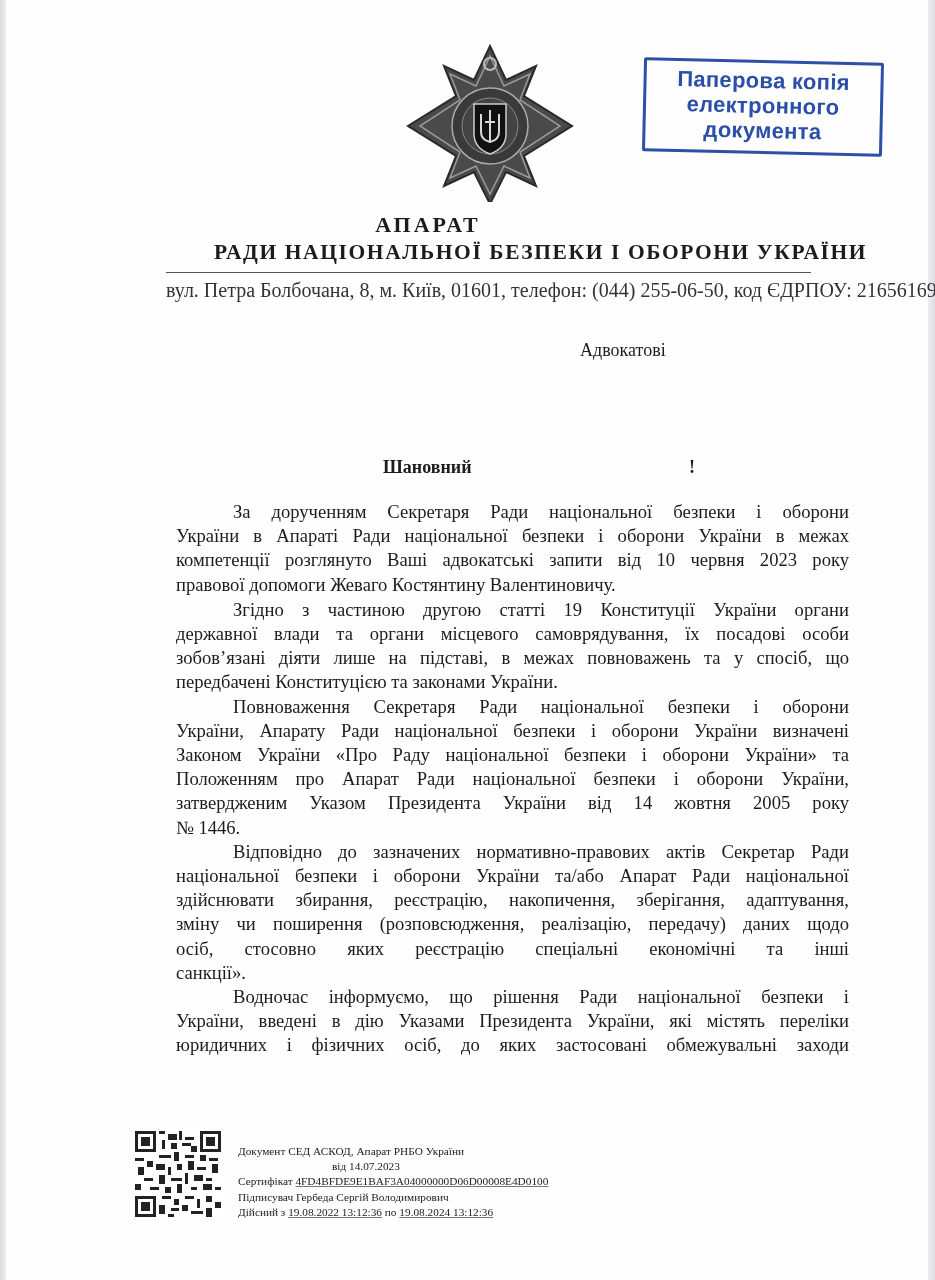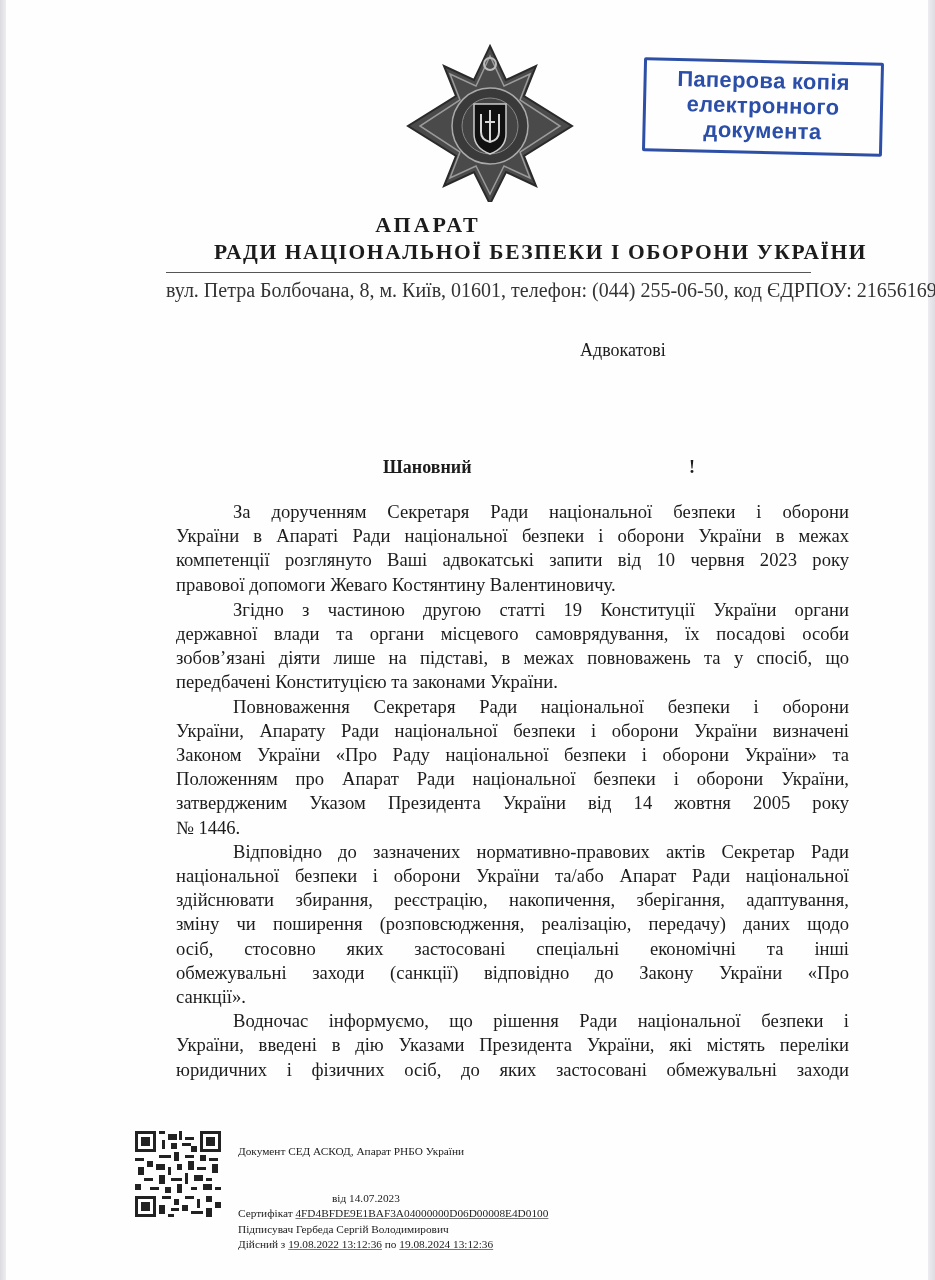--- a/index.html
+++ b/index.html
@@ -37,21 +37,21 @@
     .body-text { position: absolute; left: 176px; top: 500px; width: 673px; font-size: 18.6px; line-height: 24.2px; text-align: justify; }
     .body-text p { margin: 0; text-indent: 57px; }
     .line { display: block; text-align: justify; text-align-last: justify; white-space: nowrap; }
     .line.last { text-align-last: left; }
     .gap-120 { display: inline-block; width: 120px; }
 
     .signature-block { position: absolute; left: 135px; top: 1128px; width: 520px; height: 100px; }
     .qr { position: absolute; left: 0; top: 0; width: 86px; height: 92px; }
     .sig-lines { position: absolute; left: 103px; top: 16px; font-size: 11.3px; line-height: 15.2px; color: #222; white-space: nowrap; }
     .sig-lines .u { text-decoration: underline; text-decoration-color: #777; }
-    .indent-date { padding-left: 94px; margin-top: 32px; }
+    .indent-date { padding-left: 94px; }
   </style>
 </head>
 <body>
 
 <div class="edge-left"></div>
 <div class="edge-right"></div>
 <div class="page"></div>
 
 <svg class="emblem" viewBox="0 0 172 160">
   <g transform="translate(86,84)">
@@ -106,22 +106,21 @@
   <span class="line">Положенням про Апарат Ради національної безпеки і оборони України,</span>
   <span class="line">затвердженим Указом Президента України від 14 жовтня 2005 року</span>
   <span class="line last">№ 1446.</span>
 
   <p>
     <span class="line">Відповідно до зазначених нормативно-правових актів Секретар Ради</span>
   </p>
   <span class="line">національної безпеки і оборони України та/або Апарат Ради національної</span>
   <span class="line">здійснювати збирання, реєстрацію, накопичення, зберігання, адаптування,</span>
   <span class="line">зміну чи поширення (розповсюдження, реалізацію, передачу) даних щодо</span>
-  <span class="line">осіб, стосовно яких застосовані спеціальні економічні та інші</span>
-  <span class="line">обмежувальні заходи (санкції) відповідно до Закону України «Про</span>
+  <span class="line">осіб, стосовно яких реєстрацію спеціальні економічні та інші</span>
   <span class="line last">санкції».</span>
 
   <p>
     <span class="line">Водночас інформуємо, що рішення Ради національної безпеки і</span>
   </p>
   <span class="line">України, введені в дію Указами Президента України, які містять переліки</span>
   <span class="line">юридичних і фізичних осіб, до яких застосовані обмежувальні заходи</span>
 </div>
 
 <div class="signature-block">

